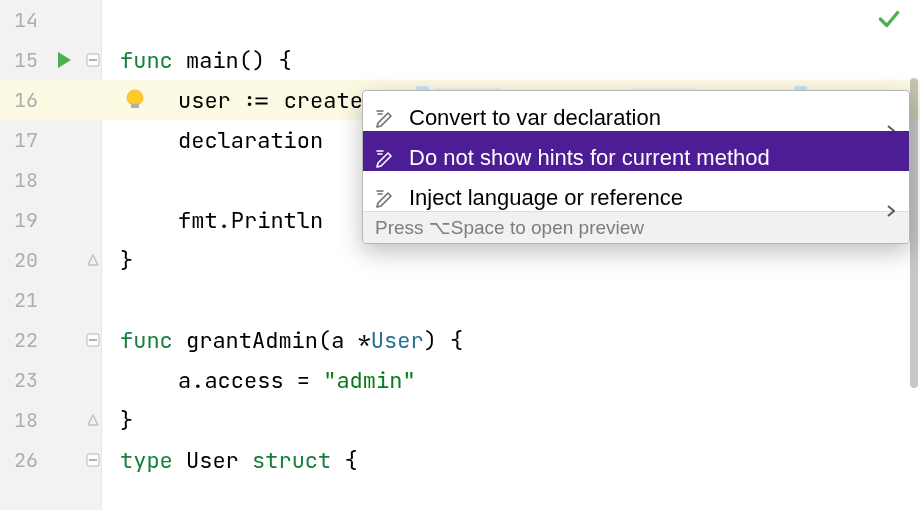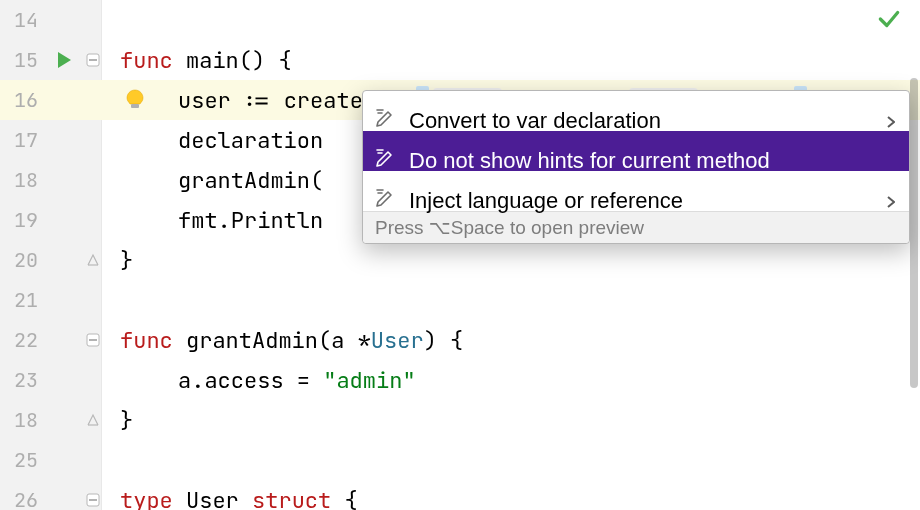--- a/index.html
+++ b/index.html
@@ -78,21 +78,21 @@
     top: 50%;
     transform: translateY(-50%);
   }
   .run-tri svg { display:block; }
   .code {
     padding-left: 18px;
     white-space: pre;
     letter-spacing: 0;
   }
   .indent { display:inline-block; width: 58px; }
-  .kw { color: #b91c1c; }
+  .kw { color: #15803d; }
   .ident { color: #000000; }
   .type { color: #287090; }
   .punct { color: #000000; }
   .str { color: #067d17; }
   .op { color: #000000; }
   .paren-match {
     background: #c8e3f8;
     border-radius: 2px;
   }
   .hint {
@@ -128,23 +128,23 @@
     background: #ffffff;
     border: 1px solid #b6b6b6;
     border-radius: 4px;
     box-shadow: 0 8px 24px rgba(0,0,0,0.25);
     z-index: 20;
     font-family: -apple-system, "Helvetica Neue", Arial, sans-serif;
     font-size: 22px;
   }
   .popup-item {
     display: flex;
-    align-items: flex-start;
+    align-items: flex-end;
     height: 40px;
-    padding: 17px 12px;
+    padding: 0 12px;
     color: #000;
     position: relative;
   }
   .popup-item.selected {
     background: #4c1d95;
     color: #ffffff;
   }
   .popup-icon {
     width: 22px;
     height: 22px;
@@ -233,21 +233,20 @@
         </span>
       </div>
       <div class="line">
         <div class="ln-num">17</div>
         <div class="gutter-icons"></div>
         <div class="code"><span class="indent"></span><span class="ident">declaration</span></div>
       </div>
       <div class="line">
         <div class="ln-num">18</div>
         <div class="gutter-icons"></div>
-        <div class="code"><span class="indent"></span><span class="ident">grantAdmin</span><span class="punct">(</span></div>
       </div>
       <div class="line">
         <div class="ln-num">19</div>
         <div class="gutter-icons"></div>
         <div class="code"><span class="indent"></span><span class="ident">fmt</span><span class="punct">.</span><span class="ident">Println</span></div>
       </div>
       <div class="line">
         <div class="ln-num">20</div>
         <div class="gutter-icons">
           <span class="fold">
@@ -286,25 +285,20 @@
         <div class="ln-num">18</div>
         <div class="gutter-icons">
           <span class="fold">
             <svg width="14" height="14" viewBox="0 0 14 14">
               <path d="M2 12 L7 2 L12 12" fill="none" stroke="#b8b8b8" stroke-width="1.2"></path>
               <path d="M2 12 H12" stroke="#b8b8b8" stroke-width="1.2"></path>
             </svg>
           </span>
         </div>
         <div class="code"><span class="punct">}</span></div>
-      </div>
-      <div class="line">
-        <div class="ln-num">25</div>
-        <div class="gutter-icons"></div>
-        <div class="code"></div>
       </div>
       <div class="line">
         <div class="ln-num">26</div>
         <div class="gutter-icons">
           <span class="fold">
             <svg width="14" height="14" viewBox="0 0 14 14">
               <rect x="1" y="1" width="12" height="12" rx="2" fill="#ffffff" stroke="#b8b8b8"></rect>
               <path d="M3 7 H11 M7 3 V11" stroke="none"></path>
               <path d="M3 7 H11" stroke="#9a9a9a" stroke-width="1.5"></path>
             </svg>

